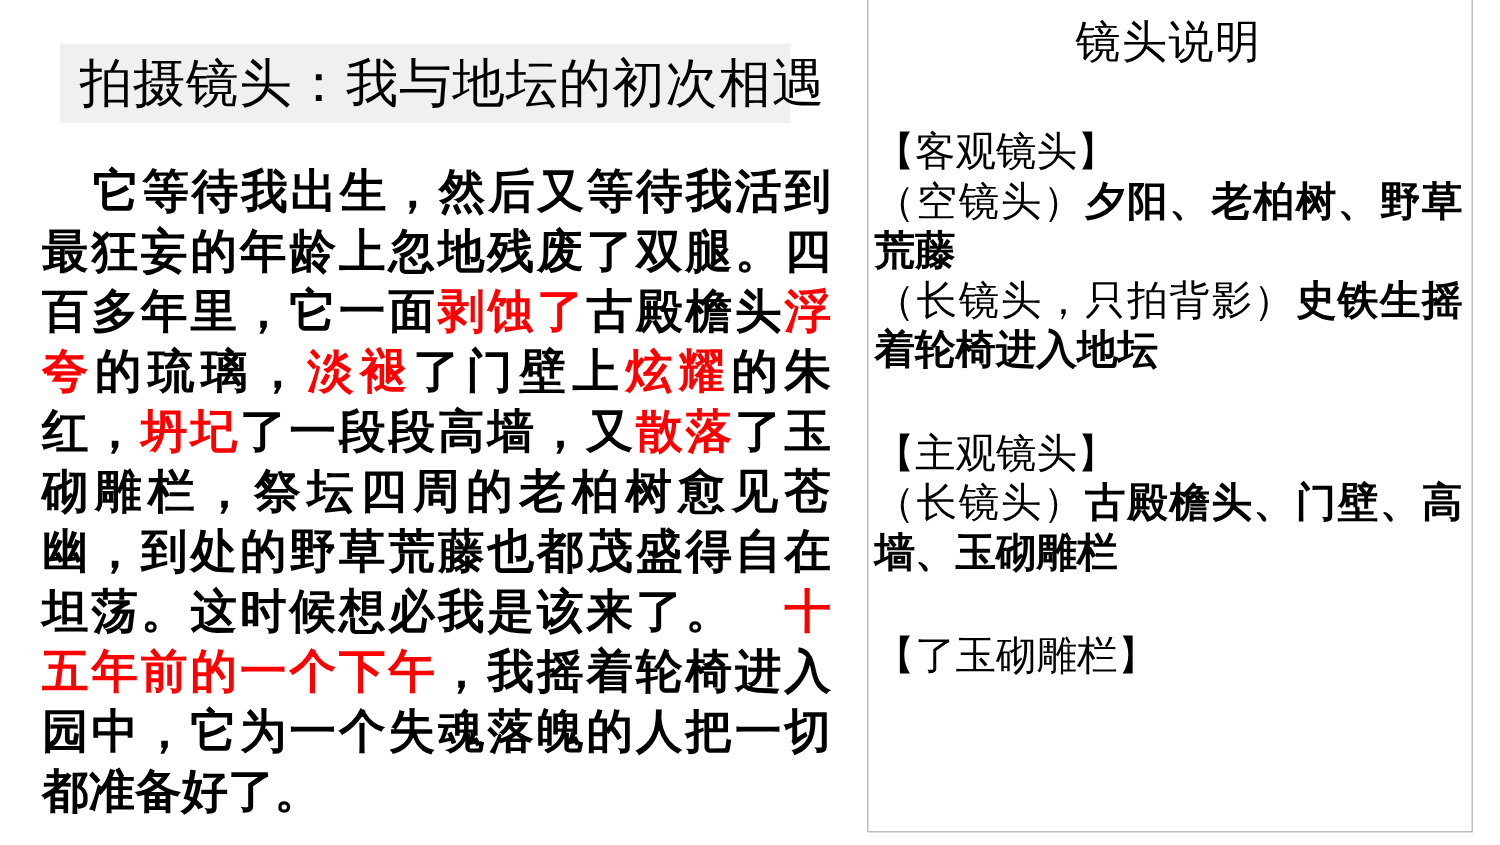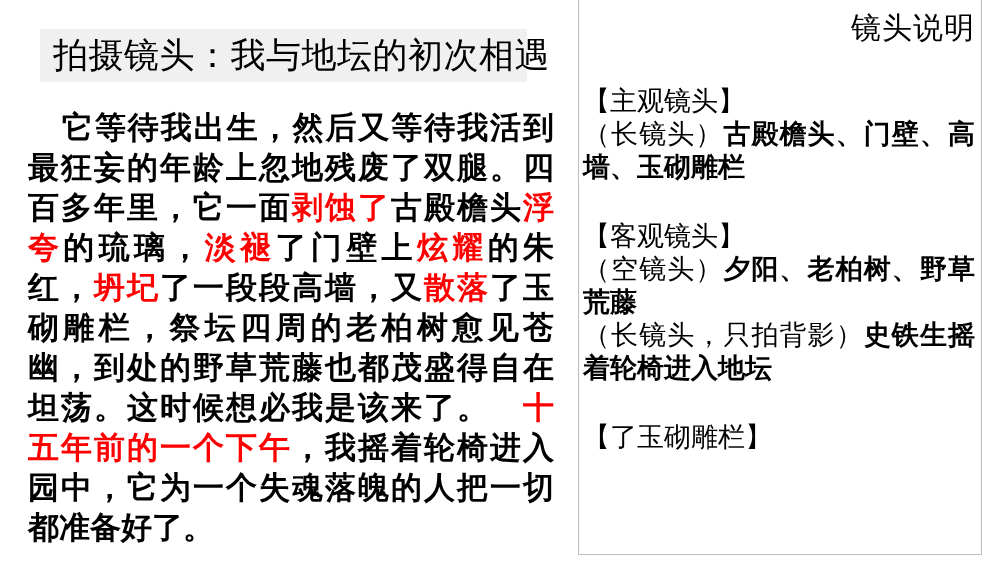--- a/index.html
+++ b/index.html
@@ -51,21 +51,21 @@
   .panel{
     position:absolute;
     left:578px; top:-3px;
     width:404px; height:558px;
     border:1px solid var(--border);
     background:#ffffff;
     z-index:1;
     padding:0 6px 0 4px;
   }
   .panel-title{
-    text-align:right;
+    text-align:center;
     font-size:30px;
     margin-top:10px;
     letter-spacing:1px;
   }
   .panel-section{
     margin-top:36px;
     font-size:27px;
     line-height:33px;
   }
   .section-heading{
@@ -84,27 +84,27 @@
 <div class="slide">
 
   <div class="title-box">拍摄镜头：我与地坛的初次相遇</div>
 
   <div class="body-text"><span>它等待我出生，然后又等待我活到最狂妄的年龄上忽地残废了双腿。四百多年里，它一面</span><span class="red">剥蚀了</span><span>古殿檐头</span><span class="red">浮夸</span><span>的琉璃，</span><span class="red">淡褪</span><span>了门壁上</span><span class="red">炫耀</span><span>的朱红，</span><span class="red">坍圮</span><span>了一段段高墙，又</span><span class="red">散落</span><span>了玉砌雕栏，祭坛四周的老柏树愈见苍幽，到处的野草荒藤也都茂盛得自在坦荡。这时候想必我是该来了。　</span><span class="red">十五年前的一个下午</span><span>，我摇着轮椅进入园中，它为一个失魂落魄的人把一切都准备好了。</span></div>
 
   <div class="panel">
     <div class="panel-title">镜头说明</div>
     <div>
         <div class="panel-section">
-          <div class="section-heading">【主观镜头】</div>
-          <div class="section-item"><span>（长镜头）</span><span class="bold">古殿檐头、门壁、高墙、玉砌雕栏</span></div>
-        </div>
-        <div class="panel-section">
           <div class="section-heading">【客观镜头】</div>
           <div class="section-item"><span>（空镜头）</span><span class="bold">夕阳、老柏树、野草荒藤</span></div>
           <div class="section-item"><span>（长镜头，只拍背影）</span><span class="bold">史铁生摇着轮椅进入地坛</span></div>
+        </div>
+        <div class="panel-section">
+          <div class="section-heading">【主观镜头】</div>
+          <div class="section-item"><span>（长镜头）</span><span class="bold">古殿檐头、门壁、高墙、玉砌雕栏</span></div>
         </div>
         <div class="panel-section">
           <div class="section-heading">【了玉砌雕栏】</div>
         </div>
       </div>
   </div>
 
 </div>
 
 </body></html>

